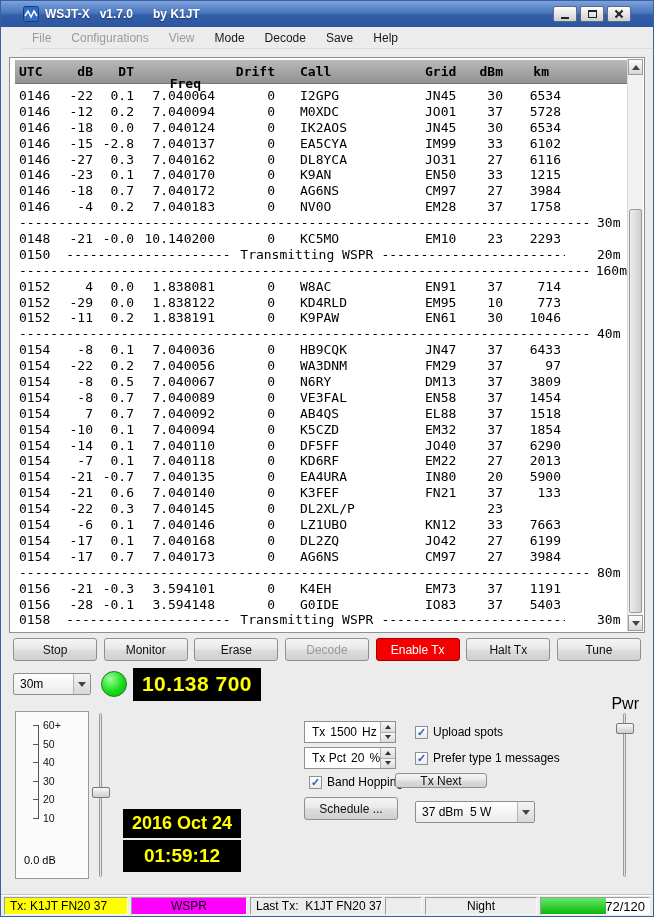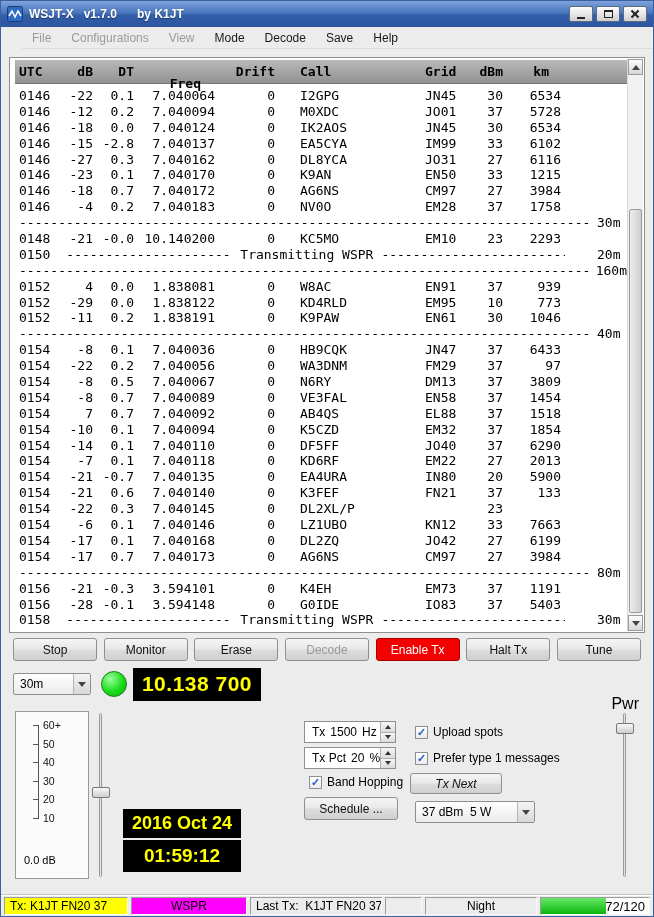--- a/index.html
+++ b/index.html
@@ -3,21 +3,21 @@
 <meta charset="utf-8">
 <style>
   * { margin:0; padding:0; box-sizing:border-box; }
   html,body { width:654px; height:917px; }
   body { font-family:"Liberation Sans",sans-serif; background:#ececec; }
 
   .window { width:654px; height:917px; display:flex; flex-direction:column;
             border:1px solid #39619e; background:#ececec; overflow:hidden; }
 
   
-  .titlebar { flex:0 0 26px; display:flex; align-items:center; padding:0 6px;
+  .titlebar { flex:0 0 26px; display:flex; align-items:center; padding:0 22px;
               background:linear-gradient(180deg,#7da2dc 0%,#4a77bd 45%,#325da9 55%,#2c56a0 100%); }
   .appicon { width:16px; height:16px; margin-right:6px; display:inline-flex; }
   .title { color:#fff; font-size:12px; font-weight:bold; white-space:pre; flex:1;
            text-shadow:0 1px 1px rgba(0,0,0,.4); }
   .winbtns { display:flex; gap:3px; }
   .winbtn { width:24px; height:16px; border:1px solid #5f6b7a; border-radius:2px;
             background:linear-gradient(#fdfdfd,#cfcfcf); display:flex; align-items:center; justify-content:center; }
   .glyph-min { width:8px; height:2px; background:#222; margin-top:8px; }
   .glyph-max { width:9px; height:8px; border:1px solid #222; border-top-width:2px; }
   .glyph-close { position:relative; width:10px; height:10px; }
@@ -112,21 +112,21 @@
   .sup { border-bottom:1px solid #b0b0b0; }
   .tri-up-s { width:0; height:0; border-left:3px solid transparent; border-right:3px solid transparent; border-bottom:4px solid #333; }
   .tri-down-s { width:0; height:0; border-left:3px solid transparent; border-right:3px solid transparent; border-top:4px solid #333; }
 
   .chk { position:absolute; display:flex; align-items:center; font-size:12px; gap:5px; }
   .chk .box { width:13px; height:13px; border:1px solid #8e8f8f; background:linear-gradient(#fff,#ebebeb);
               color:#2a5fc4; font-size:11px; font-weight:bold; line-height:11px; text-align:center; }
   .bandhop { left:308px; top:74px; } .upload { left:414px; top:24px; } .prefer { left:414px; top:50px; }
 
   .schedule { position:absolute; left:303px; top:96px; width:94px; }
-  .txnext { position:absolute; left:409px; top:72px; width:92px; height:21px;font-style:italic; }
+  .txnext { position:absolute; left:394px; top:72px; width:92px; height:15px; }
   .pwrcombo { position:absolute; left:414px; top:100px; width:120px; }
 
   
   .statusbar { flex:0 0 21px; display:flex; align-items:stretch; gap:3px; padding:1px 3px;
                border-top:1px solid #fff; box-shadow:0 -1px 0 #c6c6c6; font-size:12px; }
   .seg { border:1px solid; border-color:#9c9c9c #f8f8f8 #f8f8f8 #9c9c9c; display:flex; align-items:center;
          padding:0 5px; white-space:pre; overflow:hidden; }
   .seg.tx { flex:0 0 124px; background:#ffff00; }
   .seg.mode { flex:0 0 116px; background:#ff00ff; justify-content:center; }
   .seg.lasttx { flex:0 0 132px; }
@@ -194,21 +194,21 @@
         <div class="trow grid9"><span class="c0">0146</span><span class="c1">-18</span><span class="c2">0.0</span><span class="c3">7.040124</span><span class="c4">0</span><span class="c5">IK2AOS</span><span class="c6">JN45</span><span class="c7">30</span><span class="c8">6534</span></div>
         <div class="trow grid9"><span class="c0">0146</span><span class="c1">-15</span><span class="c2">-2.8</span><span class="c3">7.040137</span><span class="c4">0</span><span class="c5">EA5CYA</span><span class="c6">IM99</span><span class="c7">33</span><span class="c8">6102</span></div>
         <div class="trow grid9"><span class="c0">0146</span><span class="c1">-27</span><span class="c2">0.3</span><span class="c3">7.040162</span><span class="c4">0</span><span class="c5">DL8YCA</span><span class="c6">JO31</span><span class="c7">27</span><span class="c8">6116</span></div>
         <div class="trow grid9"><span class="c0">0146</span><span class="c1">-23</span><span class="c2">0.1</span><span class="c3">7.040170</span><span class="c4">0</span><span class="c5">K9AN</span><span class="c6">EN50</span><span class="c7">33</span><span class="c8">1215</span></div>
         <div class="trow grid9"><span class="c0">0146</span><span class="c1">-18</span><span class="c2">0.7</span><span class="c3">7.040172</span><span class="c4">0</span><span class="c5">AG6NS</span><span class="c6">CM97</span><span class="c7">27</span><span class="c8">3984</span></div>
         <div class="trow grid9"><span class="c0">0146</span><span class="c1">-4</span><span class="c2">0.2</span><span class="c3">7.040183</span><span class="c4">0</span><span class="c5">NV0O</span><span class="c6">EM28</span><span class="c7">37</span><span class="c8">1758</span></div>
         <div class="srow"><span class="sdash">----------------------------------------------------------------------------------------------------------------------------------</span><span class="sband">30m</span></div>
         <div class="trow grid9"><span class="c0">0148</span><span class="c1">-21</span><span class="c2">-0.0</span><span class="c3">10.140200</span><span class="c4">0</span><span class="c5">KC5MO</span><span class="c6">EM10</span><span class="c7">23</span><span class="c8">2293</span></div>
         <div class="xrow"><span class="xutc">0150</span><span class="xd1">----------------------------------------------------------------------------------------------------------------------------------</span><span class="xlab">Transmitting WSPR</span><span class="xd2">----------------------------------------------------------------------------------------------------------------------------------</span><span class="sband">20m</span></div>
         <div class="srow"><span class="sdash">----------------------------------------------------------------------------------------------------------------------------------</span><span class="sband">160m</span></div>
-        <div class="trow grid9"><span class="c0">0152</span><span class="c1">4</span><span class="c2">0.0</span><span class="c3">1.838081</span><span class="c4">0</span><span class="c5">W8AC</span><span class="c6">EN91</span><span class="c7">37</span><span class="c8">939</span></div>
+        <div class="trow grid9"><span class="c0">0152</span><span class="c1">4</span><span class="c2">0.0</span><span class="c3">1.838081</span><span class="c4">0</span><span class="c5">W8AC</span><span class="c6">EN91</span><span class="c7">37</span><span class="c8">714</span></div>
         <div class="trow grid9"><span class="c0">0152</span><span class="c1">-29</span><span class="c2">0.0</span><span class="c3">1.838122</span><span class="c4">0</span><span class="c5">KD4RLD</span><span class="c6">EM95</span><span class="c7">10</span><span class="c8">773</span></div>
         <div class="trow grid9"><span class="c0">0152</span><span class="c1">-11</span><span class="c2">0.2</span><span class="c3">1.838191</span><span class="c4">0</span><span class="c5">K9PAW</span><span class="c6">EN61</span><span class="c7">30</span><span class="c8">1046</span></div>
         <div class="srow"><span class="sdash">----------------------------------------------------------------------------------------------------------------------------------</span><span class="sband">40m</span></div>
         <div class="trow grid9"><span class="c0">0154</span><span class="c1">-8</span><span class="c2">0.1</span><span class="c3">7.040036</span><span class="c4">0</span><span class="c5">HB9CQK</span><span class="c6">JN47</span><span class="c7">37</span><span class="c8">6433</span></div>
         <div class="trow grid9"><span class="c0">0154</span><span class="c1">-22</span><span class="c2">0.2</span><span class="c3">7.040056</span><span class="c4">0</span><span class="c5">WA3DNM</span><span class="c6">FM29</span><span class="c7">37</span><span class="c8">97</span></div>
         <div class="trow grid9"><span class="c0">0154</span><span class="c1">-8</span><span class="c2">0.5</span><span class="c3">7.040067</span><span class="c4">0</span><span class="c5">N6RY</span><span class="c6">DM13</span><span class="c7">37</span><span class="c8">3809</span></div>
         <div class="trow grid9"><span class="c0">0154</span><span class="c1">-8</span><span class="c2">0.7</span><span class="c3">7.040089</span><span class="c4">0</span><span class="c5">VE3FAL</span><span class="c6">EN58</span><span class="c7">37</span><span class="c8">1454</span></div>
         <div class="trow grid9"><span class="c0">0154</span><span class="c1">7</span><span class="c2">0.7</span><span class="c3">7.040092</span><span class="c4">0</span><span class="c5">AB4QS</span><span class="c6">EL88</span><span class="c7">37</span><span class="c8">1518</span></div>
         <div class="trow grid9"><span class="c0">0154</span><span class="c1">-10</span><span class="c2">0.1</span><span class="c3">7.040094</span><span class="c4">0</span><span class="c5">K5CZD</span><span class="c6">EM32</span><span class="c7">37</span><span class="c8">1854</span></div>
         <div class="trow grid9"><span class="c0">0154</span><span class="c1">-14</span><span class="c2">0.1</span><span class="c3">7.040110</span><span class="c4">0</span><span class="c5">DF5FF</span><span class="c6">JO40</span><span class="c7">37</span><span class="c8">6290</span></div>

